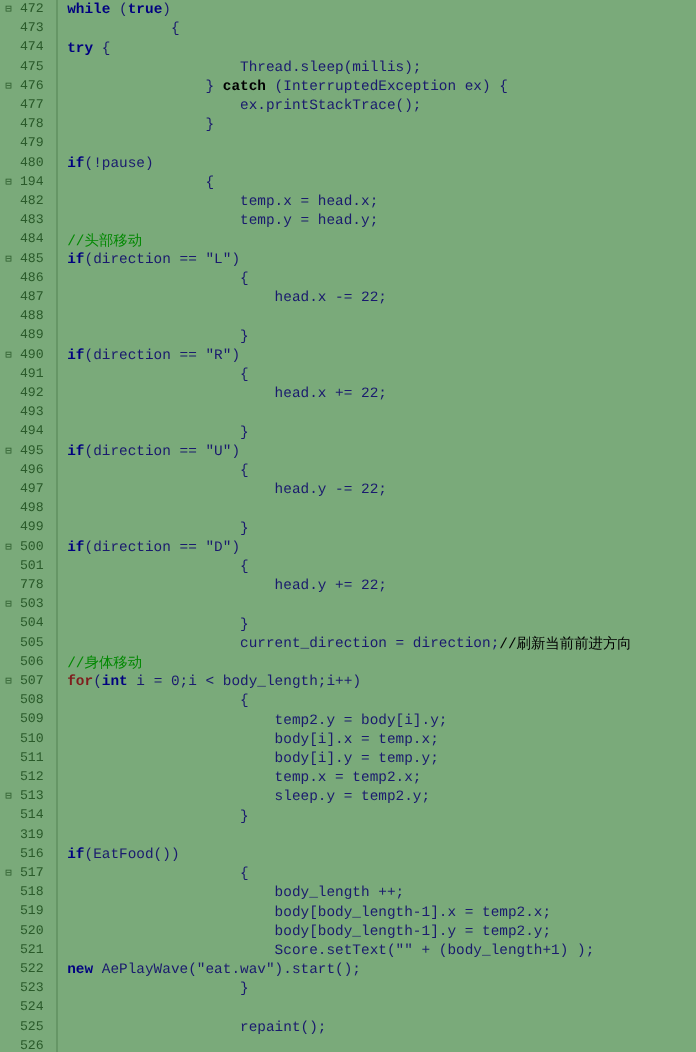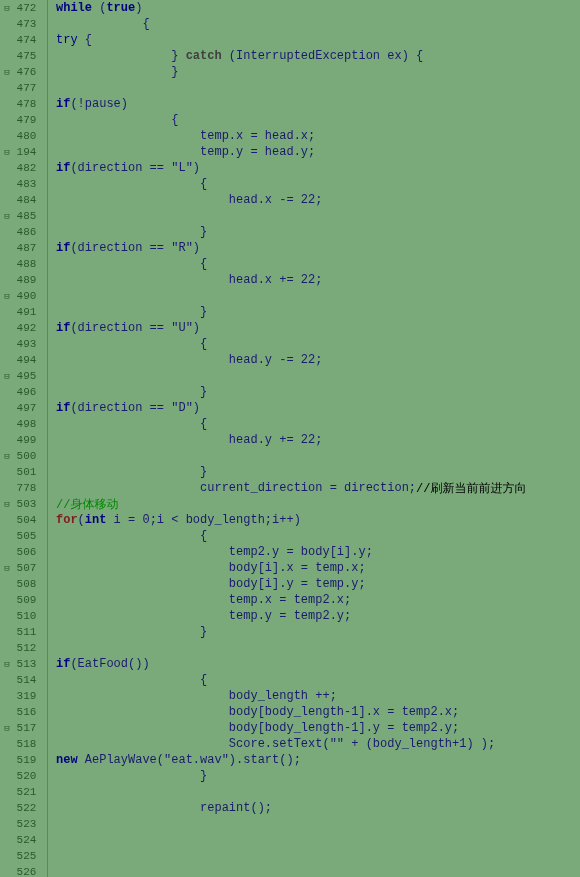--- a/index.html
+++ b/index.html
@@ -303,28 +303,31 @@
         <span class="line-num-text">525</span>
       </div>
       <div class="line-num">
         <span class="fold-icon"></span>
         <span class="line-num-text">526</span>
       </div>
     </div>
   <div class="code-lines" id="code-lines">
       <div class="code-line">            <span style="color:#000080;font-weight:bold">while</span> (<span style="color:#000080;font-weight:bold">true</span>)</div>
       <div class="code-line">            {</div>
-      <div class="code-line">                <span style="color:#000080;font-weight:normal">try</span> {</div>
-      <div class="code-line">                } <span style="color:#404040;font-weight:bold">catch</span> (InterruptedException ex) {</div>
+      <div class="code-line">                <span style="color:#000080;font-weight:bold">try</span> {</div>
+      <div class="code-line">                    Thread.sleep(millis);</div>
+      <div class="code-line">                } <span style="color:#000000;font-weight:bold">catch</span> (InterruptedException ex) {</div>
+      <div class="code-line">                    ex.printStackTrace();</div>
       <div class="code-line">                }</div>
       <div class="code-line">                &nbsp;</div>
       <div class="code-line">                <span style="color:#000080;font-weight:bold">if</span>(!pause)</div>
       <div class="code-line">                {</div>
       <div class="code-line">                    temp.x = head.x;</div>
       <div class="code-line">                    temp.y = head.y;</div>
+      <div class="code-line">                    <span style="color:#008800">//头部移动</span></div>
       <div class="code-line">                    <span style="color:#000080;font-weight:bold">if</span>(direction == "L")</div>
       <div class="code-line">                    {</div>
       <div class="code-line">                        head.x -= 22;</div>
       <div class="code-line">                    &nbsp;</div>
       <div class="code-line">                    }</div>
       <div class="code-line">                    <span style="color:#000080;font-weight:bold">if</span>(direction == "R")</div>
       <div class="code-line">                    {</div>
       <div class="code-line">                        head.x += 22;</div>
       <div class="code-line">                    &nbsp;</div>
       <div class="code-line">                    }</div>
@@ -339,21 +342,21 @@
       <div class="code-line">                    &nbsp;</div>
       <div class="code-line">                    }</div>
       <div class="code-line">                    current_direction = direction;<span style="color:#000000">//刷新当前前进方向</span></div>
       <div class="code-line">                    <span style="color:#008800">//身体移动</span></div>
       <div class="code-line">                    <span style="color:#7f1d1d;font-weight:bold">for</span>(<span style="color:#000080;font-weight:bold">int</span> i = 0;i &lt; body_length;i++)</div>
       <div class="code-line">                    {</div>
       <div class="code-line">                        temp2.y = body[i].y;</div>
       <div class="code-line">                        body[i].x = temp.x;</div>
       <div class="code-line">                        body[i].y = temp.y;</div>
       <div class="code-line">                        temp.x = temp2.x;</div>
-      <div class="code-line">                        temp.y = temp2.y;</div>
+      <div class="code-line">                        sleep.y = temp2.y;</div>
       <div class="code-line">                    }</div>
       <div class="code-line">                    &nbsp;</div>
       <div class="code-line">                    <span style="color:#000080;font-weight:bold">if</span>(EatFood())</div>
       <div class="code-line">                    {</div>
       <div class="code-line">                        body_length ++;</div>
       <div class="code-line">                        body[body_length-1].x = temp2.x;</div>
       <div class="code-line">                        body[body_length-1].y = temp2.y;</div>
       <div class="code-line">                        Score.setText("" + (body_length+1) );</div>
       <div class="code-line">                        <span style="color:#000080;font-weight:bold">new</span> AePlayWave("eat.wav").start();</div>
       <div class="code-line">                    }</div>

